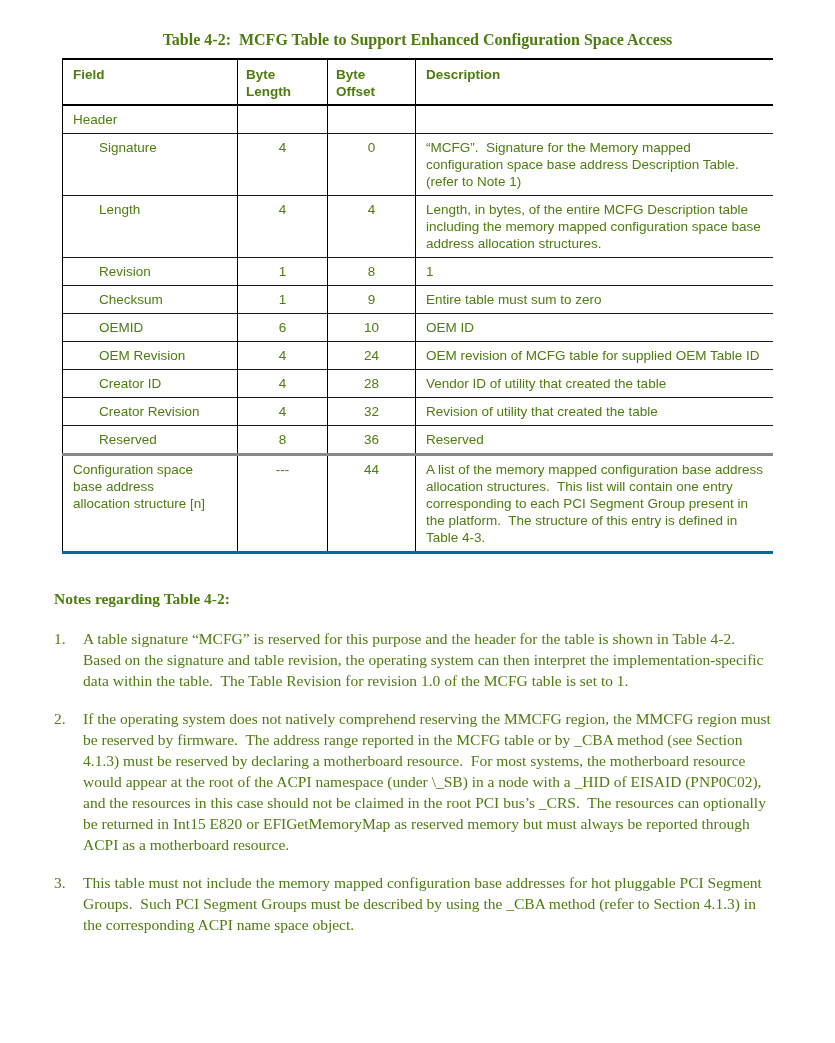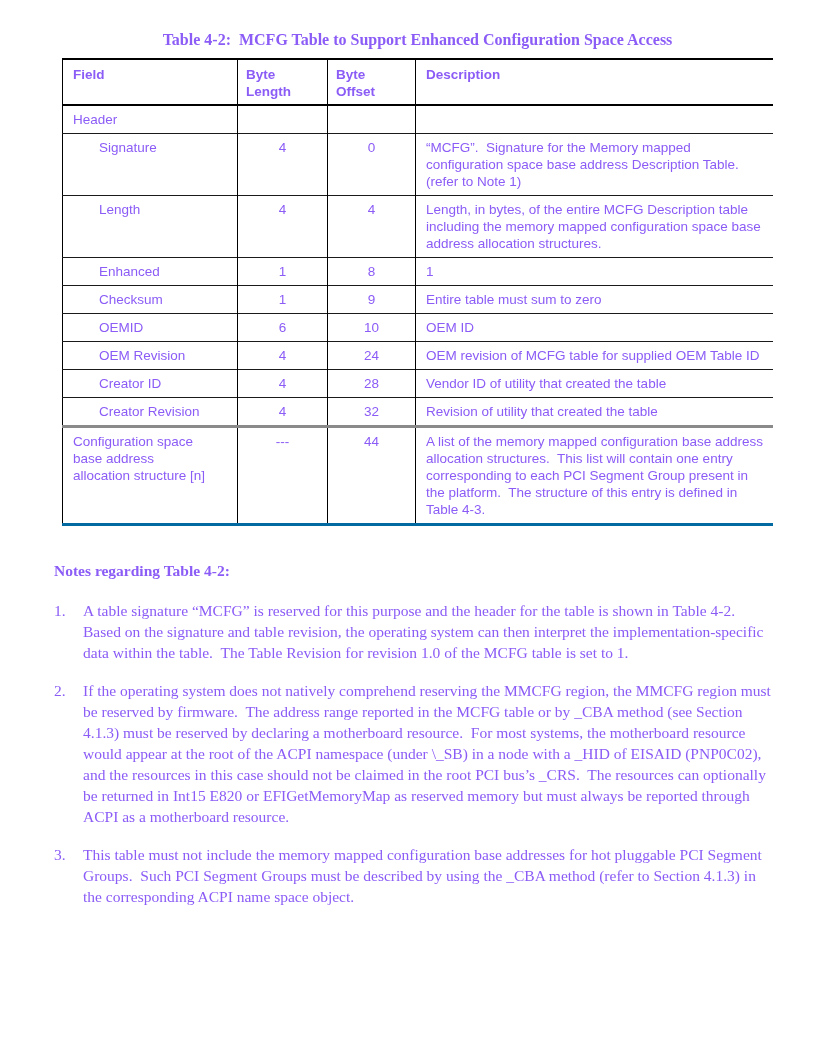--- a/index.html
+++ b/index.html
@@ -1,20 +1,20 @@
 <!DOCTYPE html>
 <html><head>
 <meta charset="utf-8">
 <style>
   html,body { margin:0; padding:0; background:#ffffff; }
   .page {
     position:relative;
     width:835px; height:1043px;
     background:#ffffff;
-    color:#8b5cf6;
+    color:#4d7c0f;
     overflow:hidden;
     font-family:"Liberation Serif", serif;
   }
   .caption {
     padding-top:31px;
     text-align:center;
     font-family:"Liberation Serif", serif;
     font-weight:bold;
     font-size:16px;
     line-height:17px;
@@ -101,21 +101,21 @@
           <td class="num">0</td>
           <td class="desc-cell">“MCFG”.  Signature for the Memory mapped configuration space base address Description Table.  (refer to Note 1)</td>
         </tr>
         <tr>
           <td class="field-cell indent">Length</td>
           <td class="num">4</td>
           <td class="num">4</td>
           <td class="desc-cell">Length, in bytes, of the entire MCFG Description table including the memory mapped configuration space base address allocation structures.</td>
         </tr>
         <tr>
-          <td class="field-cell indent">Enhanced</td>
+          <td class="field-cell indent">Revision</td>
           <td class="num">1</td>
           <td class="num">8</td>
           <td class="desc-cell">1</td>
         </tr>
         <tr>
           <td class="field-cell indent">Checksum</td>
           <td class="num">1</td>
           <td class="num">9</td>
           <td class="desc-cell">Entire table must sum to zero</td>
         </tr>
@@ -136,20 +136,26 @@
           <td class="num">4</td>
           <td class="num">28</td>
           <td class="desc-cell">Vendor ID of utility that created the table</td>
         </tr>
         <tr>
           <td class="field-cell indent">Creator Revision</td>
           <td class="num">4</td>
           <td class="num">32</td>
           <td class="desc-cell">Revision of utility that created the table</td>
         </tr>
+        <tr>
+          <td class="field-cell indent">Reserved</td>
+          <td class="num">8</td>
+          <td class="num">36</td>
+          <td class="desc-cell">Reserved</td>
+        </tr>
         <tr class="final-row">
           <td class="field-cell">Configuration space
 base address
 allocation structure [n]</td>
           <td class="num">---</td>
           <td class="num">44</td>
           <td class="desc-cell">A list of the memory mapped configuration base address allocation structures.  This list will contain one entry corresponding to each PCI Segment Group present in the platform.  The structure of this entry is defined in Table 4-3.</td>
         </tr>
       </tbody>
   </table>

